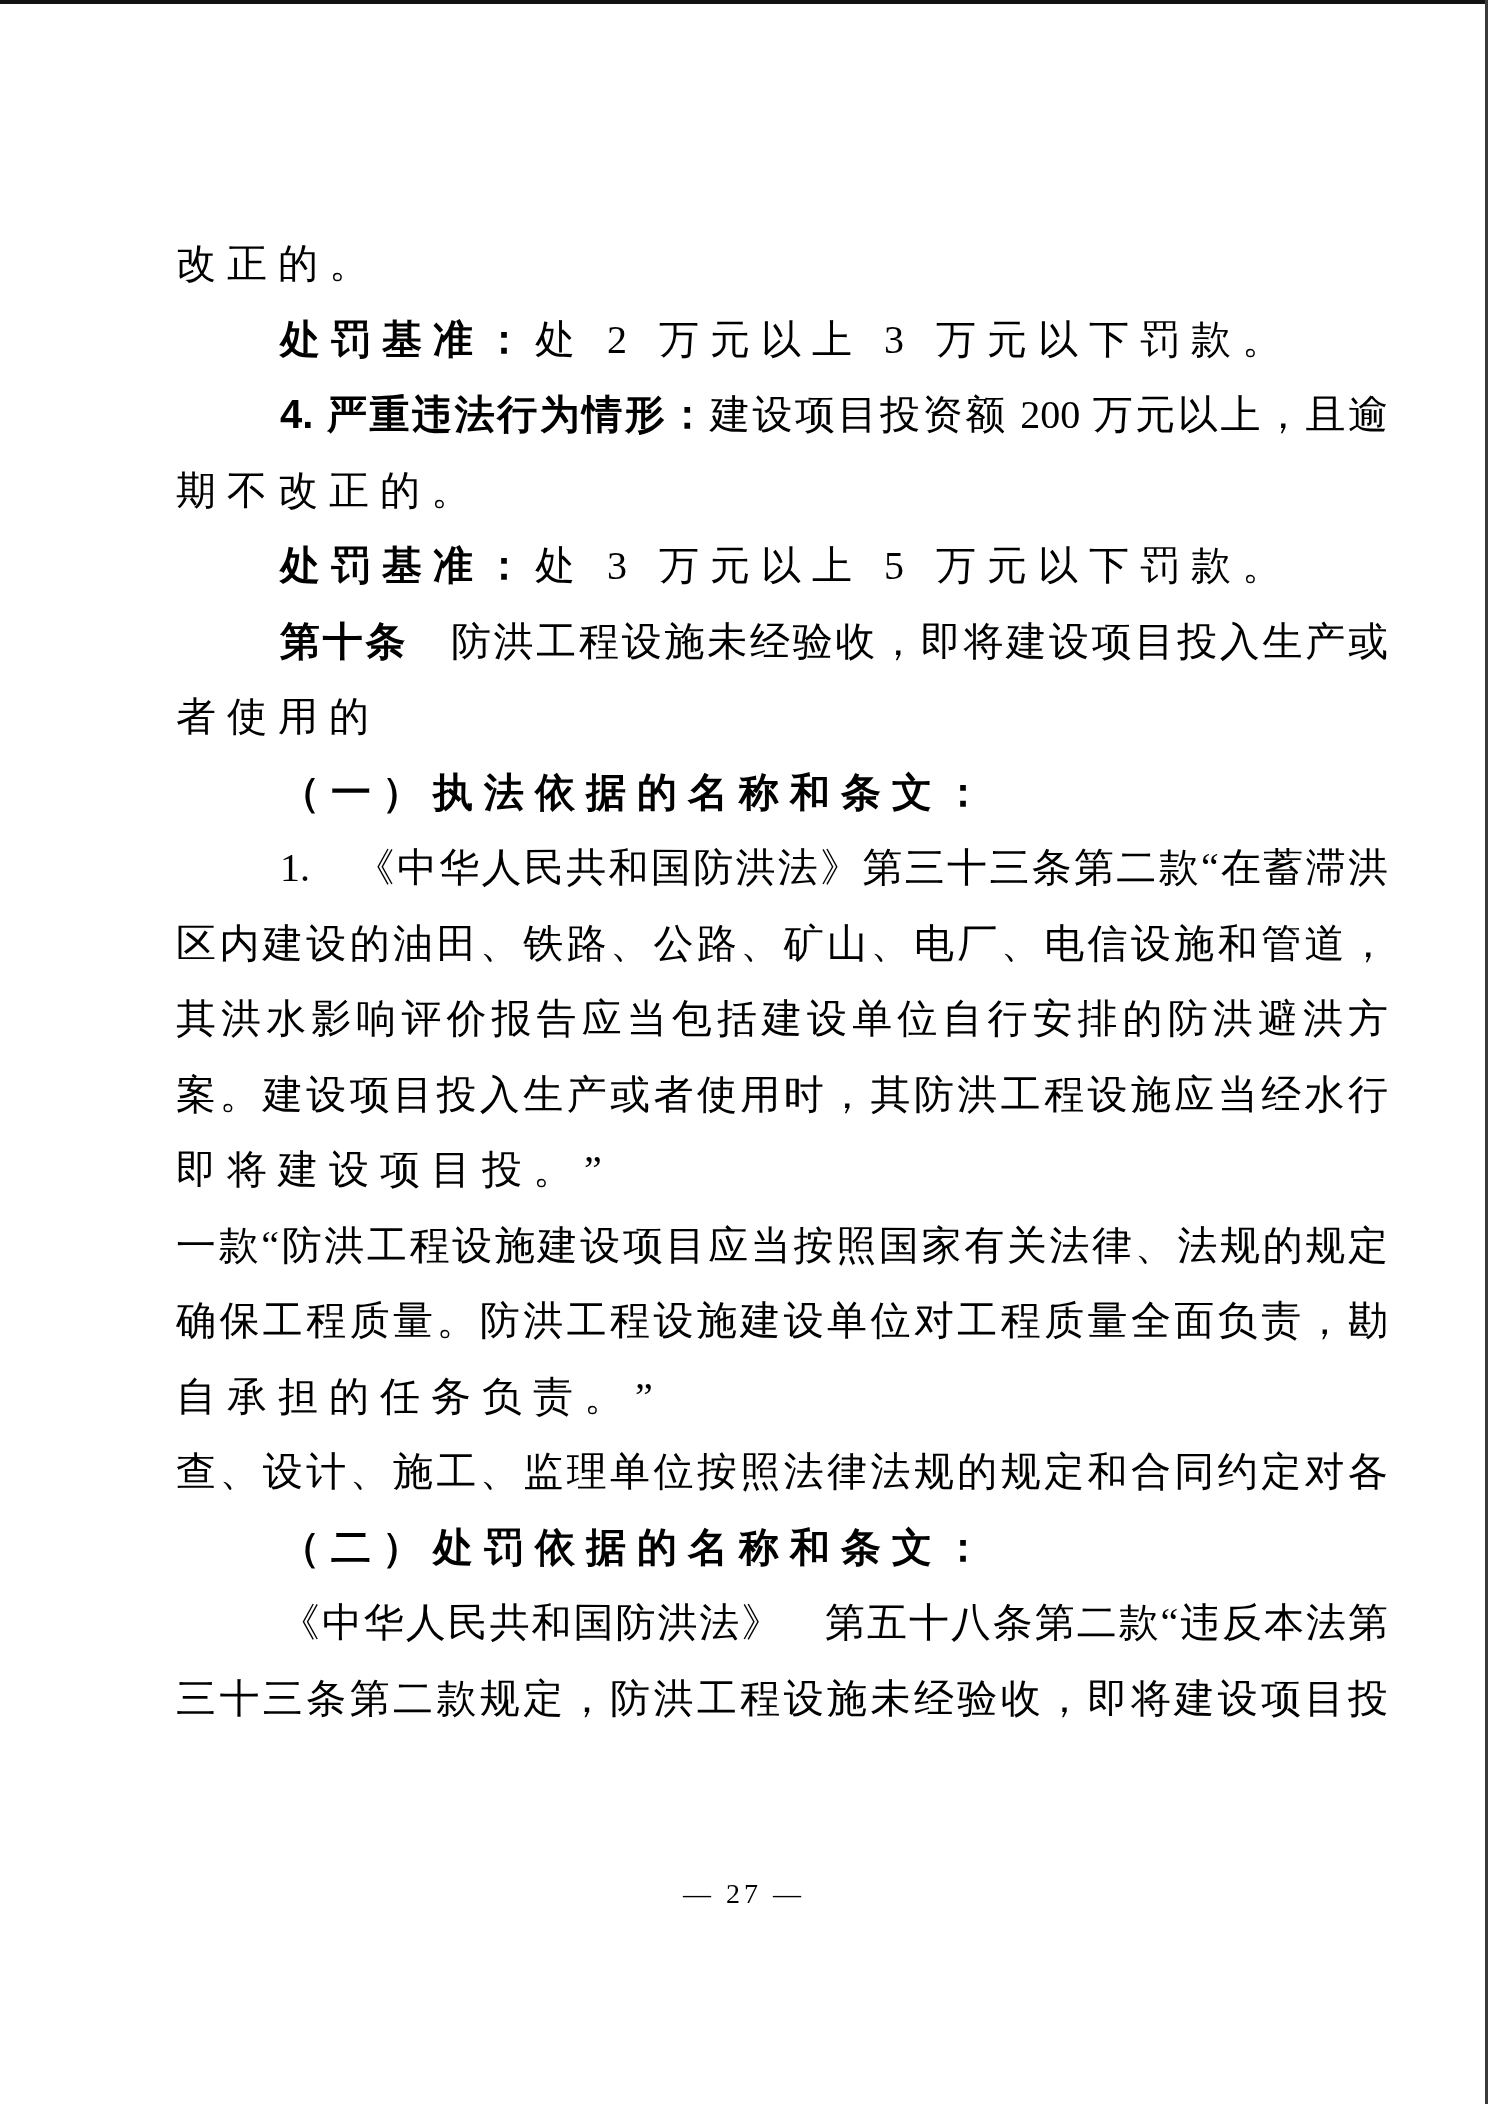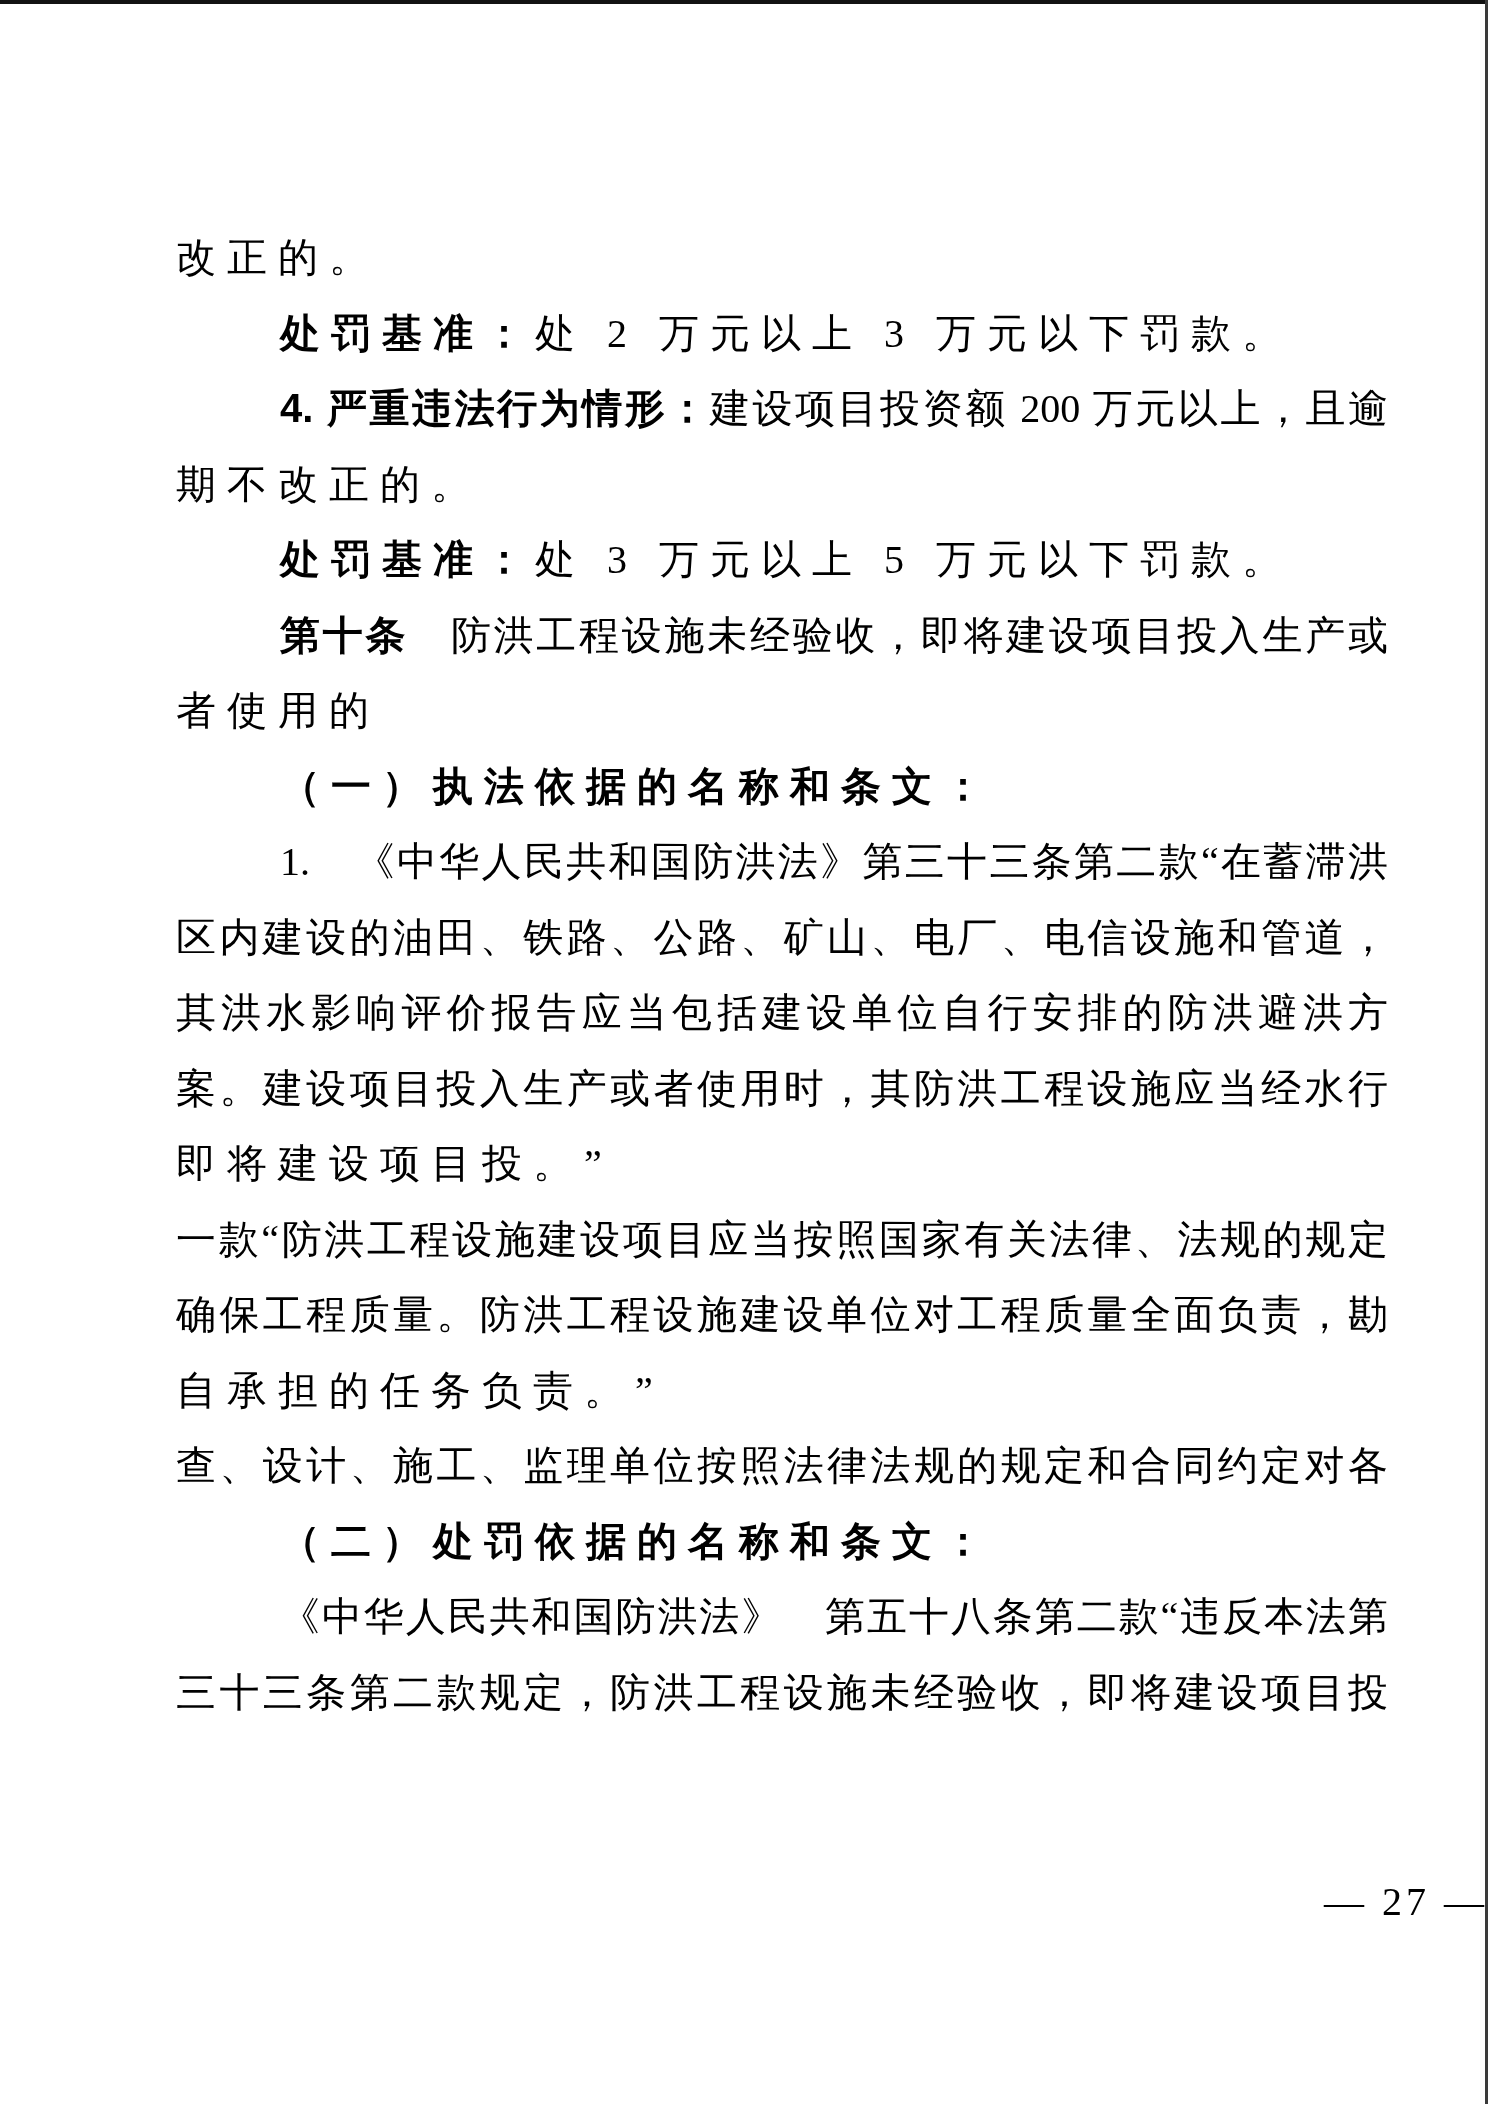--- a/index.html
+++ b/index.html
@@ -23,21 +23,21 @@
   }
   .scan-edge-right {
     position: absolute;
     top: 0; right: 0;
     width: 3px; height: 100%;
     background: #3a3a3a;
   }
   .text-block {
     position: absolute;
     left: 176px;
-    top: 220px;
+    top: 226px;
     width: 1212px;
   }
   .line {
     height: 75.5px;
     line-height: 75.5px;
     font-size: 40px;
     white-space: nowrap;
   }
   
   .line.fill {
@@ -59,22 +59,22 @@
   }
   .b {
     font-family: "Liberation Sans", "DejaVu Sans", sans-serif;
     font-weight: 700;
   }
   .footer {
     position: absolute;
     top: 1878px;
     left: 0;
     width: 100%;
-    text-align: right;
-    font-size: 40px;
+    text-align: center;
+    font-size: 28px;
     letter-spacing: 4px;
   }
 </style>
 </head>
 <body>
 
 <div class="scan-edge-top"></div>
 <div class="scan-edge-right"></div>
 
 <div class="text-block">

